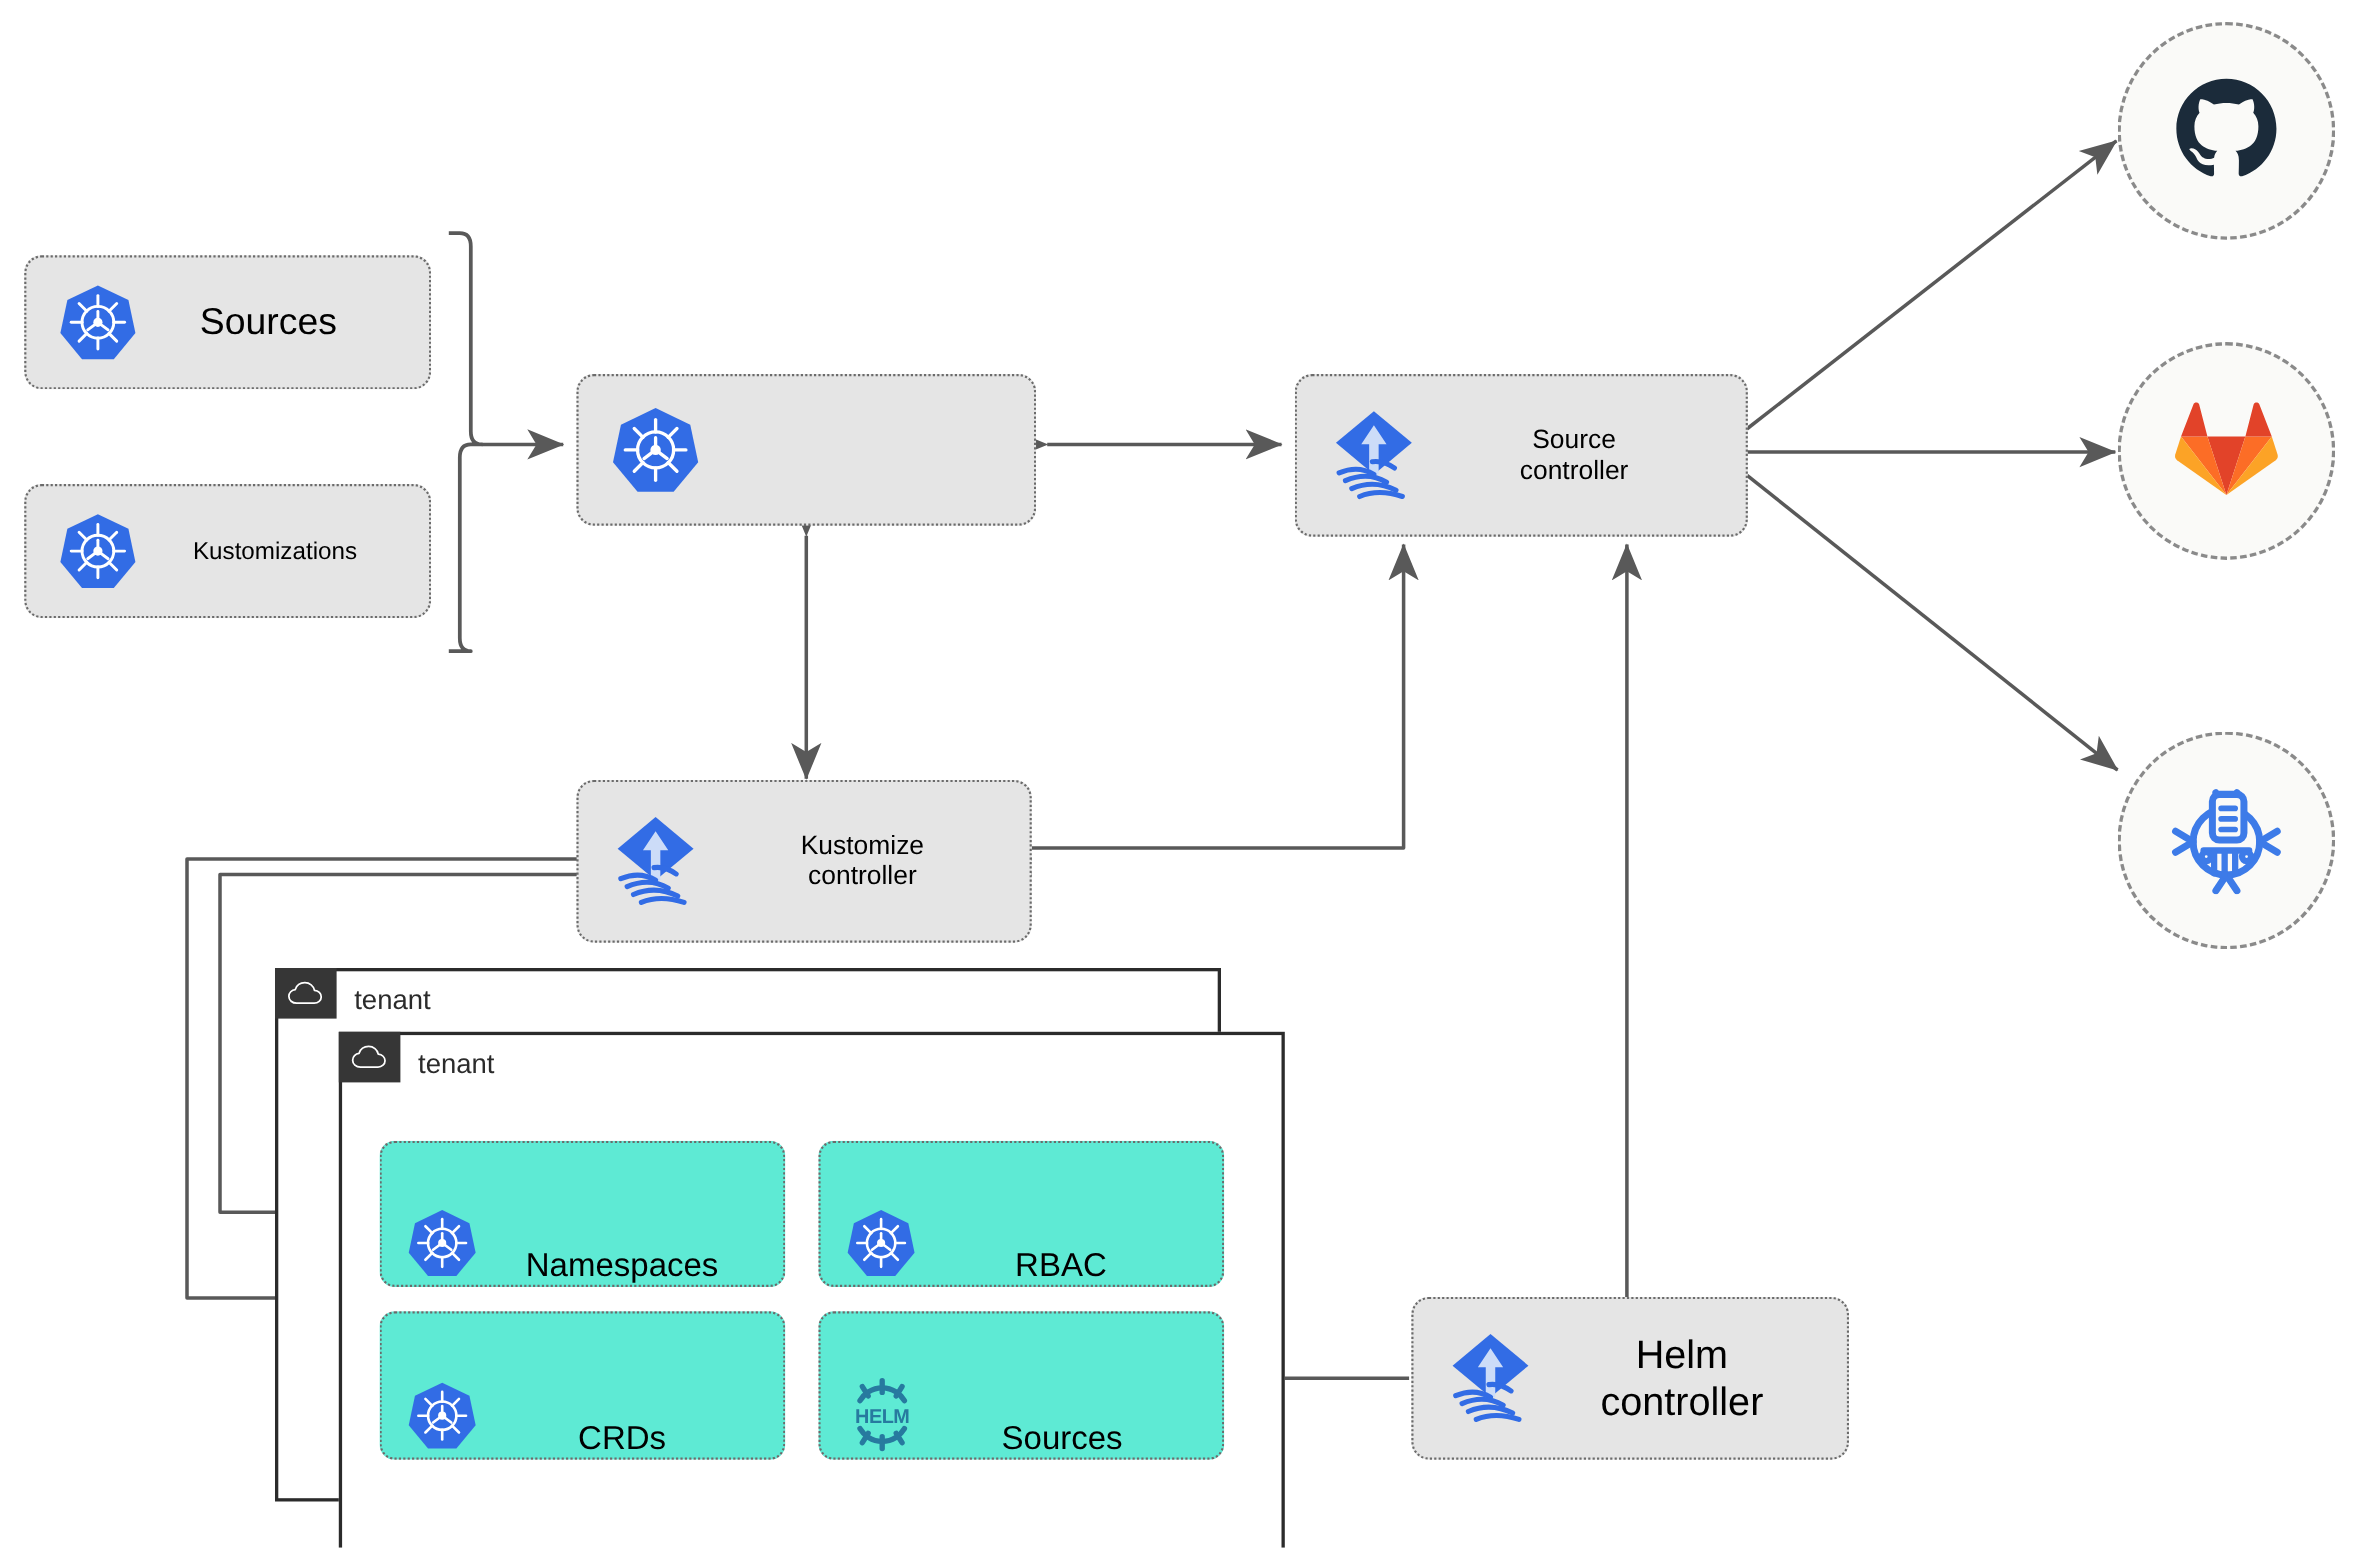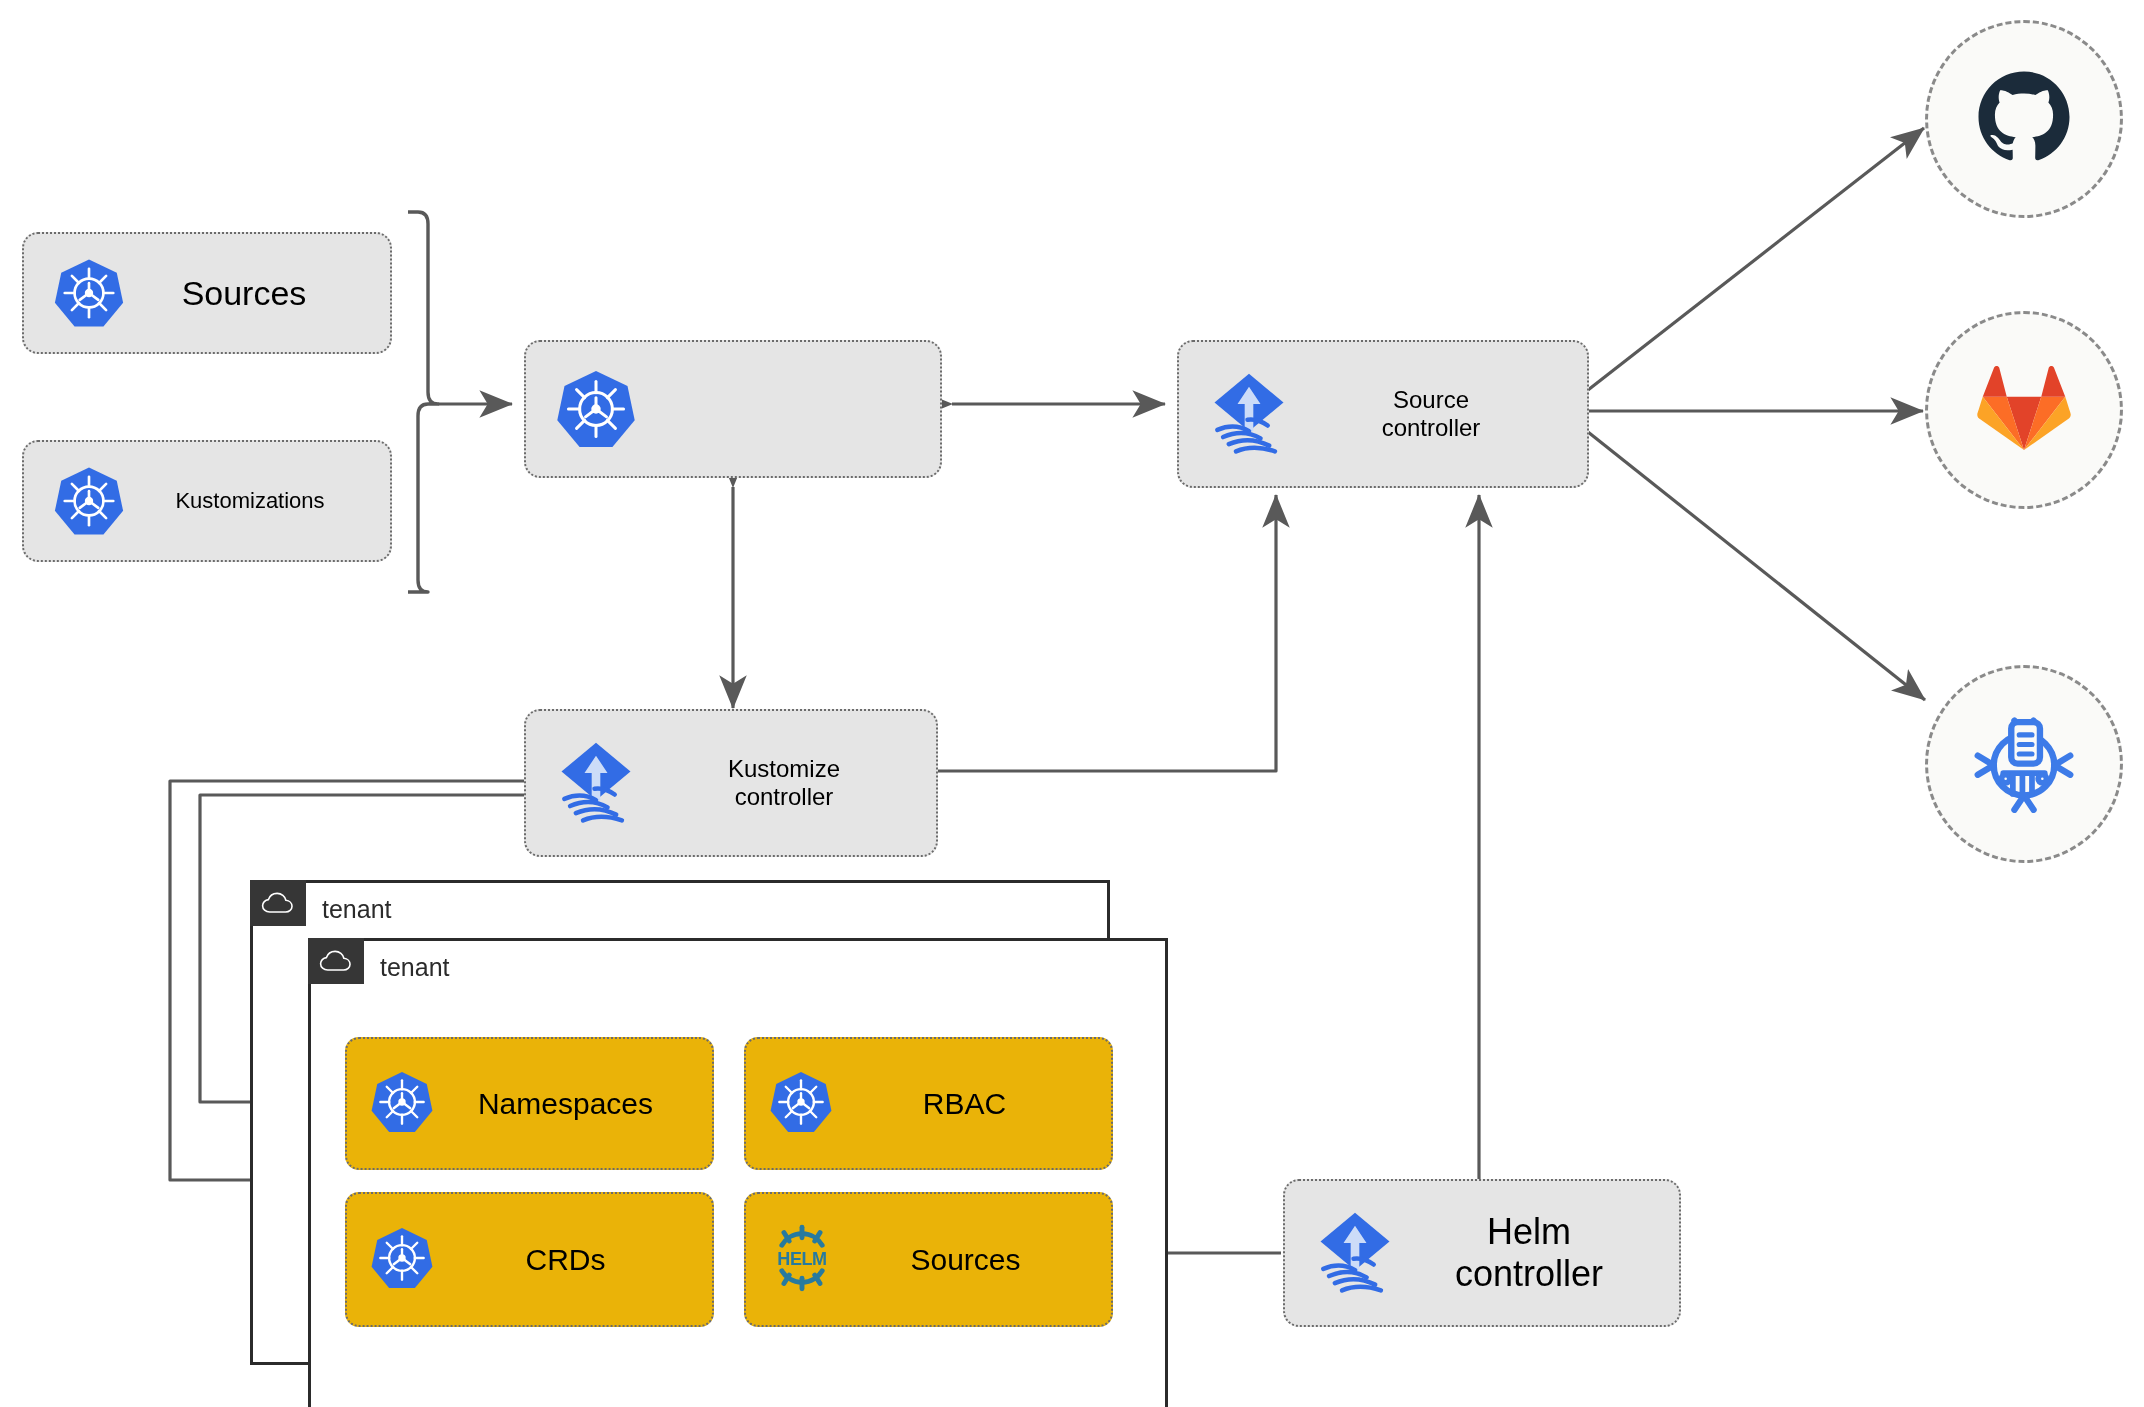--- a/index.html
+++ b/index.html
@@ -98,25 +98,25 @@
 
   .inner-grid {
     position: absolute;
     display: grid;
     grid-template-columns: 1fr 1fr;
     gap: 22px 30px;
     z-index: 3;
   }
   .cell {
     box-sizing: border-box;
-    background: #eab308;
+    background: #5eead4;
     border: 2px dotted #6b6b6b;
     border-radius: 14px;
     display: flex;
-    align-items: center;
+    align-items: flex-end;
     padding-left: 22px;
   }
   .cell .clbl {
     flex: 1 1 auto;
     text-align: center;
     font-size: 30px;
     color: #000;
     padding-right: 16px;
   }
 </style>

